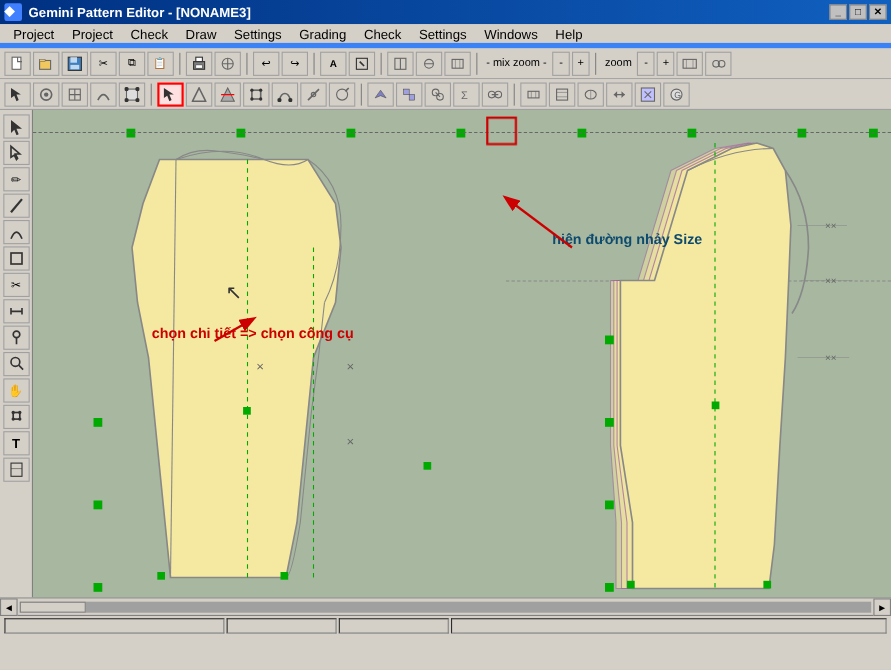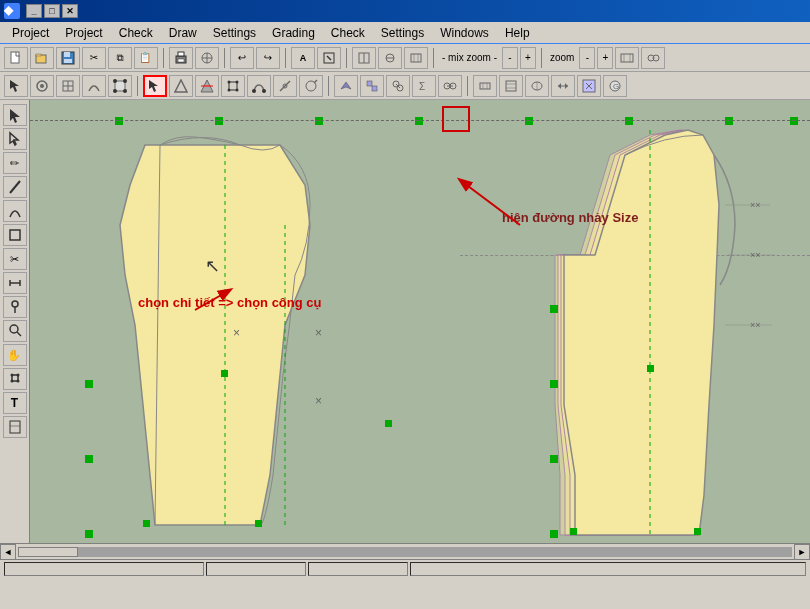--- a/index.html
+++ b/index.html
@@ -21,21 +21,21 @@
     #titlebar .win-controls { display: flex; gap: 2px; }
     .win-btn { width: 16px; height: 14px; background: #c0c0c0; border: 1px solid #808080; font-size: 9px; display: flex; align-items: center; justify-content: center; cursor: pointer; color: black; }
 
     
     #menubar {
       background: #d4d0c8;
       height: 22px;
       display: flex;
       align-items: center;
       padding: 0 4px;
-      border-bottom: 1px solid #3b82f6;
+      border-bottom: 5px solid #3b82f6;
       font-size: 12px;
     }
     .menu-item { padding: 2px 8px; cursor: pointer; }
 
     
     .toolbar-row {
       background: #d4d0c8;
       height: 28px;
       display: flex;
       align-items: center;
@@ -151,20 +151,21 @@
       display: flex; align-items: center; justify-content: center;
       cursor: pointer;
       font-size: 10px;
     }
   </style>
 </head>
 <body>
 
 <div id="titlebar">
   <span class="icon">◆</span>
+  <span class="title">Gemini Pattern Editor - [NONAME3]</span>
   <div class="win-controls">
     <div class="win-btn">_</div>
     <div class="win-btn">□</div>
     <div class="win-btn">✕</div>
   </div>
 </div>
 
 <div id="menubar">
   <span class="menu-item">Project</span>
   <span class="menu-item">Project</span>
@@ -570,21 +571,21 @@
       <rect x="144" y="403" width="7" height="7" fill="#00aa00"></rect>
     </svg>
 
     <div class="green-dot" style="top:280px; left:520px;"></div>
     <div class="green-dot" style="top:355px; left:520px;"></div>
     <div class="green-dot" style="top:430px; left:520px;"></div>
     <div class="green-dot" style="top:205px; left:520px;"></div>
 
     <div class="annotation" style="top: 195px; left: 108px; font-size: 13px; color: #cc0000; font-weight: bold; white-space: nowrap;">chọn chi tiết =&gt; chọn công cụ</div>
 
-    <div class="annotation" style="top: 110px; left: 448px; font-size: 13px; color: #7f1d1d; font-weight: bold; white-space: nowrap; padding-left: 24px;">hiện đường nhảy Size</div>
+    <div class="annotation" style="top: 110px; left: 448px; font-size: 13px; color: #0c4a6e; font-weight: bold; white-space: nowrap; padding-left: 24px;">hiện đường nhảy Size</div>
 
     <svg id="arrows-svg">
 
       <defs>
         <marker id="arrowhead1" markerWidth="8" markerHeight="6" refX="6" refY="3" orient="auto">
           <polygon points="0 0, 8 3, 0 6" fill="#cc0000"></polygon>
         </marker>
       </defs>
 
       <line x1="165" y1="210" x2="200" y2="190" stroke="#cc0000" stroke-width="2" marker-end="url(#arrowhead1)"></line>

